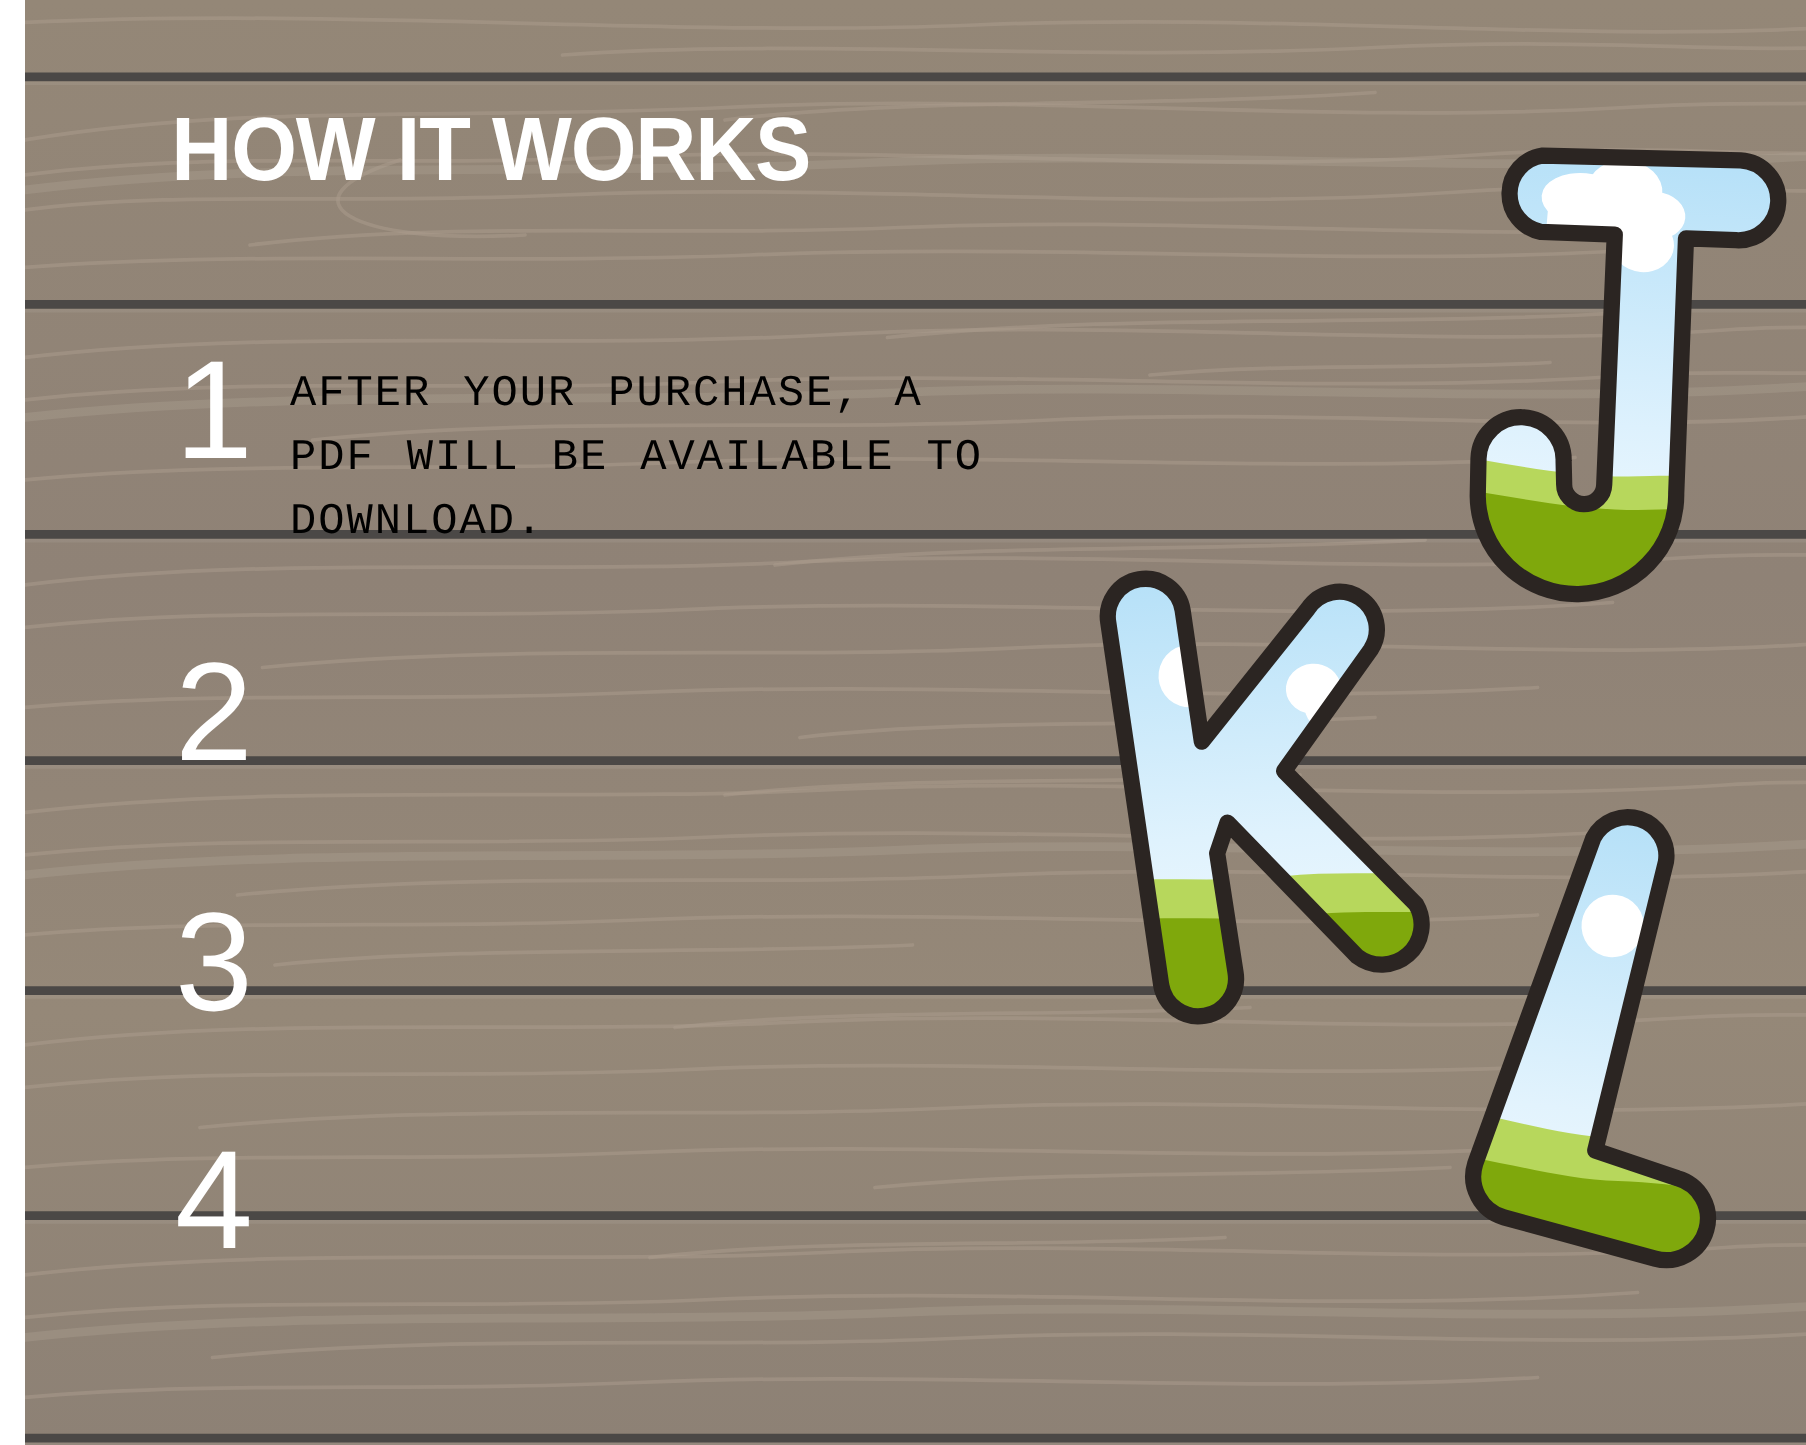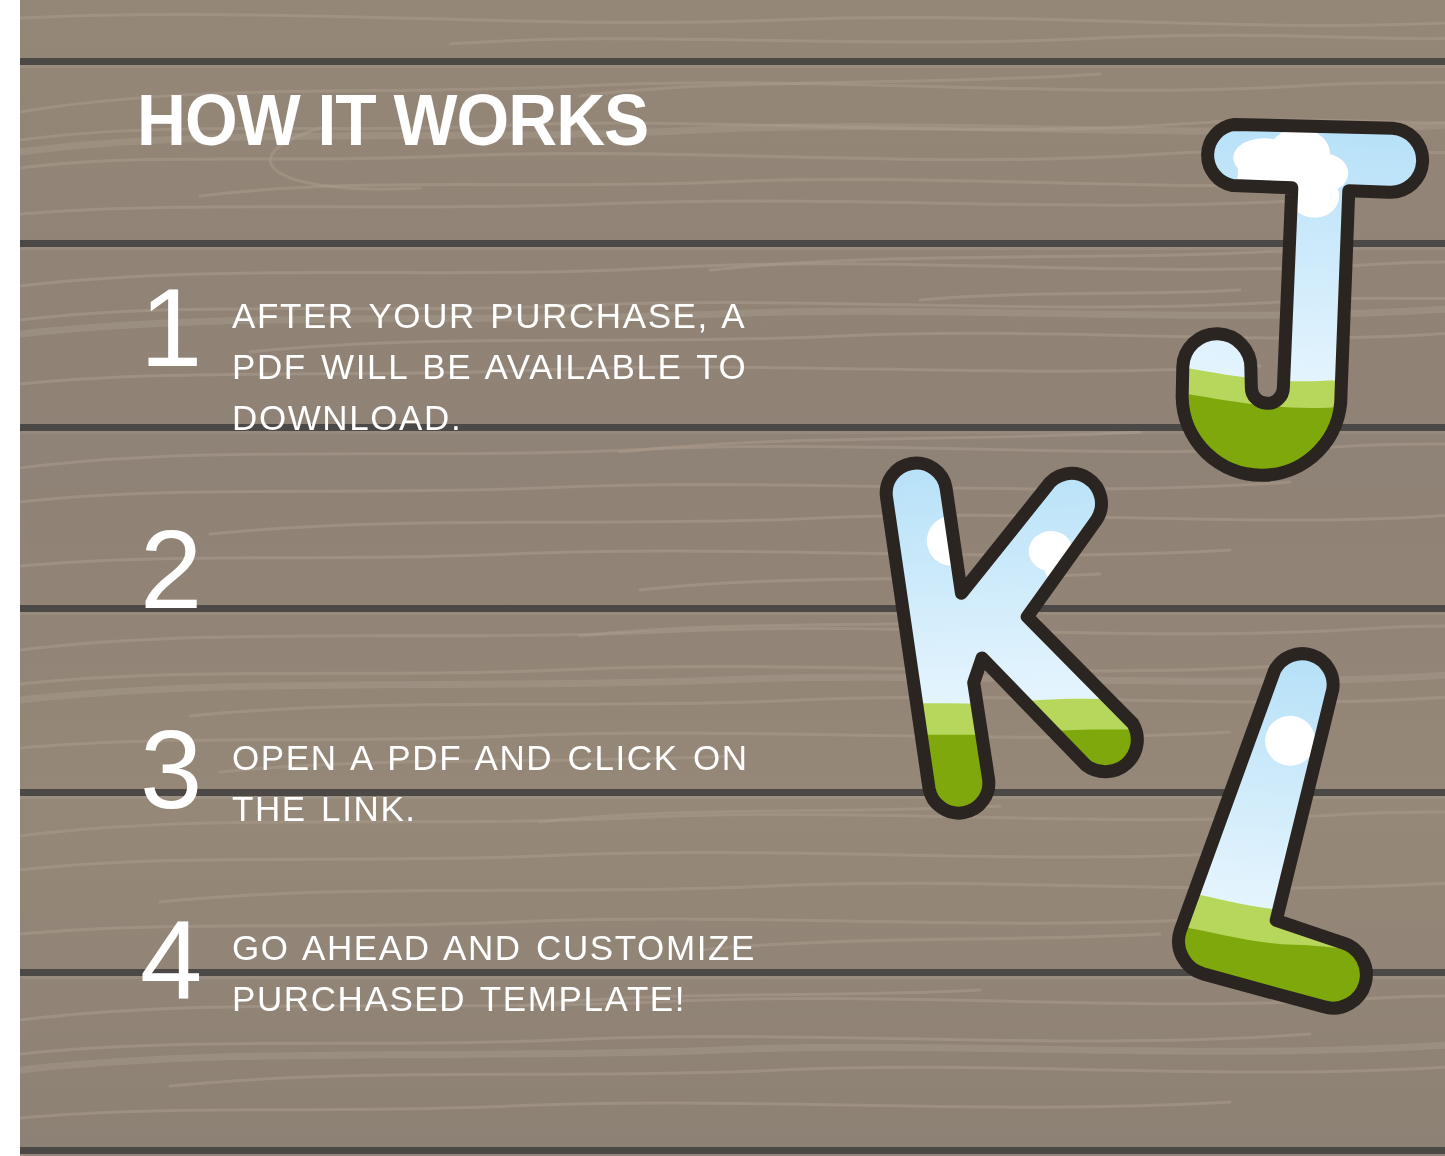--- a/index.html
+++ b/index.html
@@ -87,24 +87,24 @@
     font-size: 112px;
     line-height: 0.92;
     color: #ffffff;
     text-align: left;
     padding-left: 8px;
     box-sizing: border-box;
     -webkit-text-stroke: 0px;
   }
 
   .step-text {
-    font-family: Liberation Sans, sans-serif;
+    font-family: Liberation Mono, monospace;
     font-size: 35px;
     line-height: 1.46;
-    color: #ffffff;
+    color: #000000;
     letter-spacing: 1.6px;
     word-spacing: 3px;
     text-transform: uppercase;
     padding-top: 14px;
     max-width: 580px;
     font-weight: normal;
   }
 
   #step-1 { left: 112px; top: 276px; }
   #step-2 { left: 112px; top: 518px; }
@@ -205,26 +205,24 @@
       <div class="step-number">1</div>
       <div class="step-text">AFTER YOUR PURCHASE, A PDF WILL BE AVAILABLE TO DOWNLOAD.</div>
     </div>
 
     <div class="step" id="step-2">
       <div class="step-number">2</div>
     </div>
 
     <div class="step" id="step-3">
       <div class="step-number">3</div>
-      <div class="step-text">OPEN A PDF AND CLICK ON THE LINK.</div>
     </div>
 
     <div class="step" id="step-4">
       <div class="step-number">4</div>
-      <div class="step-text">GO AHEAD AND CUSTOMIZE PURCHASED TEMPLATE!</div>
     </div>
 
   </div>
 
   <div class="letter" id="letter-J">
     <svg viewBox="0 0 280 400" width="280" height="400" xmlns="http://www.w3.org/2000/svg">
       <defs>
         <linearGradient id="skyJ" x1="0" y1="0" x2="0" y2="1">
           <stop offset="0%" stop-color="#a9dbf6"></stop>
           <stop offset="58%" stop-color="#ddf1fd"></stop>

